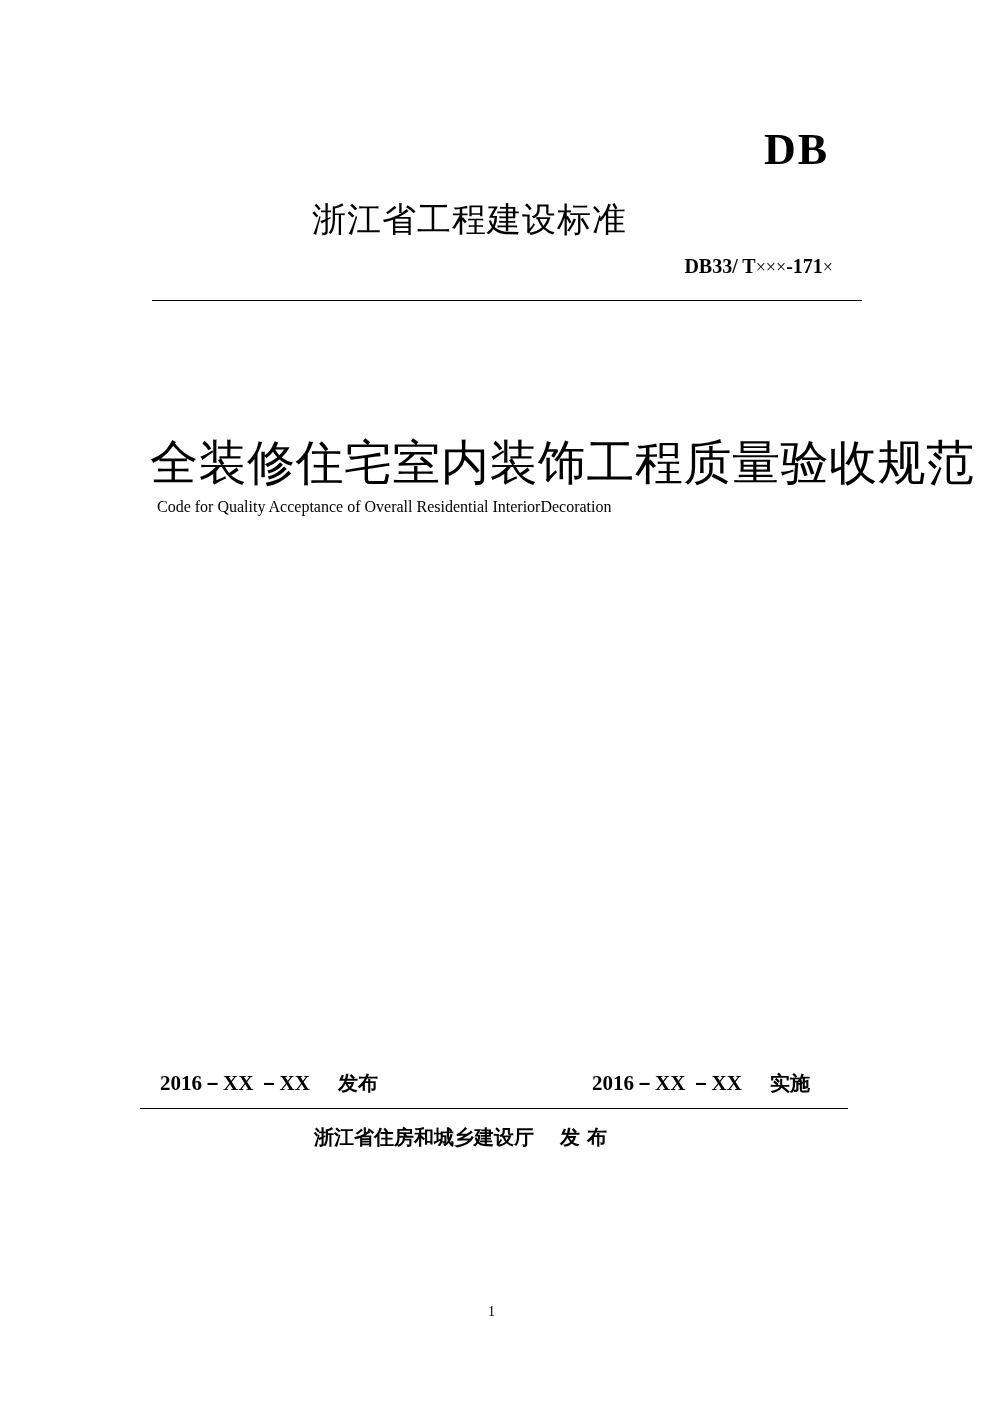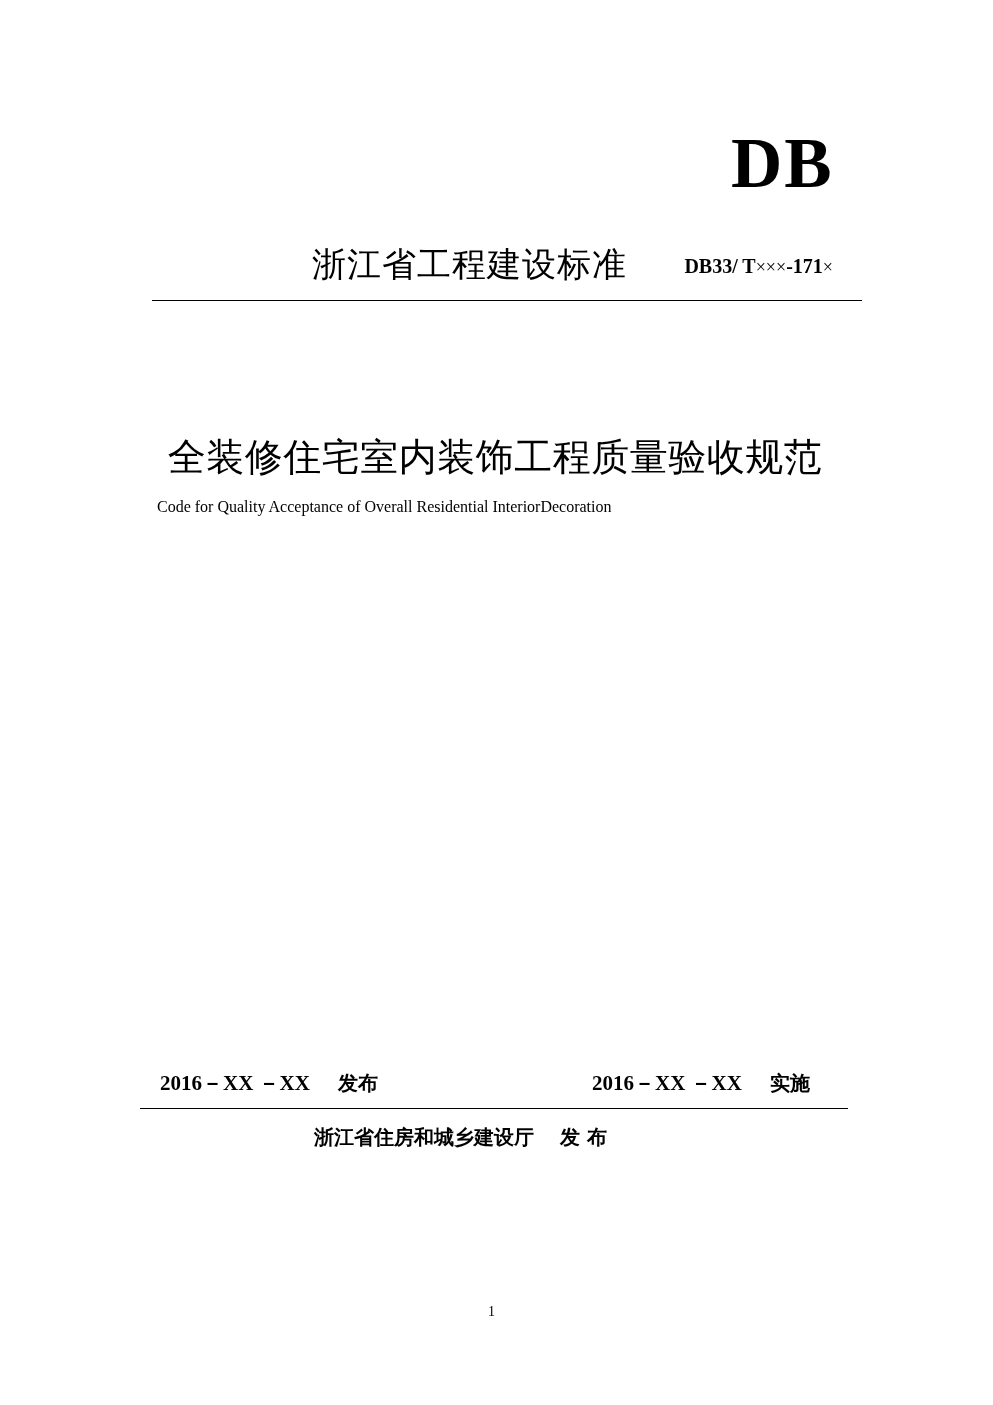--- a/index.html
+++ b/index.html
@@ -1,23 +1,23 @@
 <!DOCTYPE html>
 <html><head>
 <meta charset="utf-8">
 <style>
   html, body { margin:0; padding:0; background:#ffffff; }
   body { width:993px; height:1405px; position:relative; overflow:hidden; color:#000; font-family:"Liberation Serif", serif; }
   .abs { position:absolute; }
-  .db-logo { left:731px; top:128px; font-size:71px; font-weight:bold; line-height:1; letter-spacing:2px; }
-  .std-title { left:312px; top:202px; font-size:34px; line-height:1; font-family:"DejaVu Sans", sans-serif; letter-spacing:1px;margin-top:45px; }
+  .db-logo { left:764px; top:128px; font-size:44px; font-weight:bold; line-height:1; letter-spacing:2px; }
+  .std-title { left:312px; top:202px; font-size:34px; line-height:1; font-family:"DejaVu Sans", sans-serif; letter-spacing:1px; }
   .std-code { right:160px; top:256px; font-size:20px; font-weight:bold; line-height:1; white-space:nowrap; }
   .std-code .x { font-weight:normal; font-size:18px; }
   .rule-top { left:152px; top:300px; width:710px; height:0; border-top:1.5px solid #000; }
-  .main-title { left:150px; top:438px; width:690px; font-size:38px; line-height:1; font-family:"DejaVu Sans", sans-serif; text-align:center; white-space:nowrap; letter-spacing:0.5px; }
+  .main-title { left:150px; top:438px; width:690px; font-size:48px; line-height:1; font-family:"DejaVu Sans", sans-serif; text-align:center; white-space:nowrap; letter-spacing:0.5px; }
   .en-title { left:157px; top:499px; font-size:16px; line-height:1; white-space:nowrap; }
   .date-left { left:160px; top:1073px; font-size:21px; font-weight:bold; line-height:1; white-space:nowrap; }
   .date-right { left:592px; top:1073px; font-size:21px; font-weight:bold; line-height:1; white-space:nowrap; }
   .cn-label { font-family:"DejaVu Serif", serif; font-weight:bold; font-size:20px; margin-left:28px;margin-top:24px; }
   .rule-bottom { left:140px; top:1108px; width:708px; height:0; border-top:1.5px solid #000; }
   .publisher { left:314px; top:1127px; font-size:20px; font-weight:bold; line-height:1; font-family:"DejaVu Serif", serif; white-space:nowrap; }
   .publisher .pub-action { margin-left:26px; }
   .page-num { left:488px; top:1305px; font-size:14px; line-height:1; }
 </style>
 </head>

